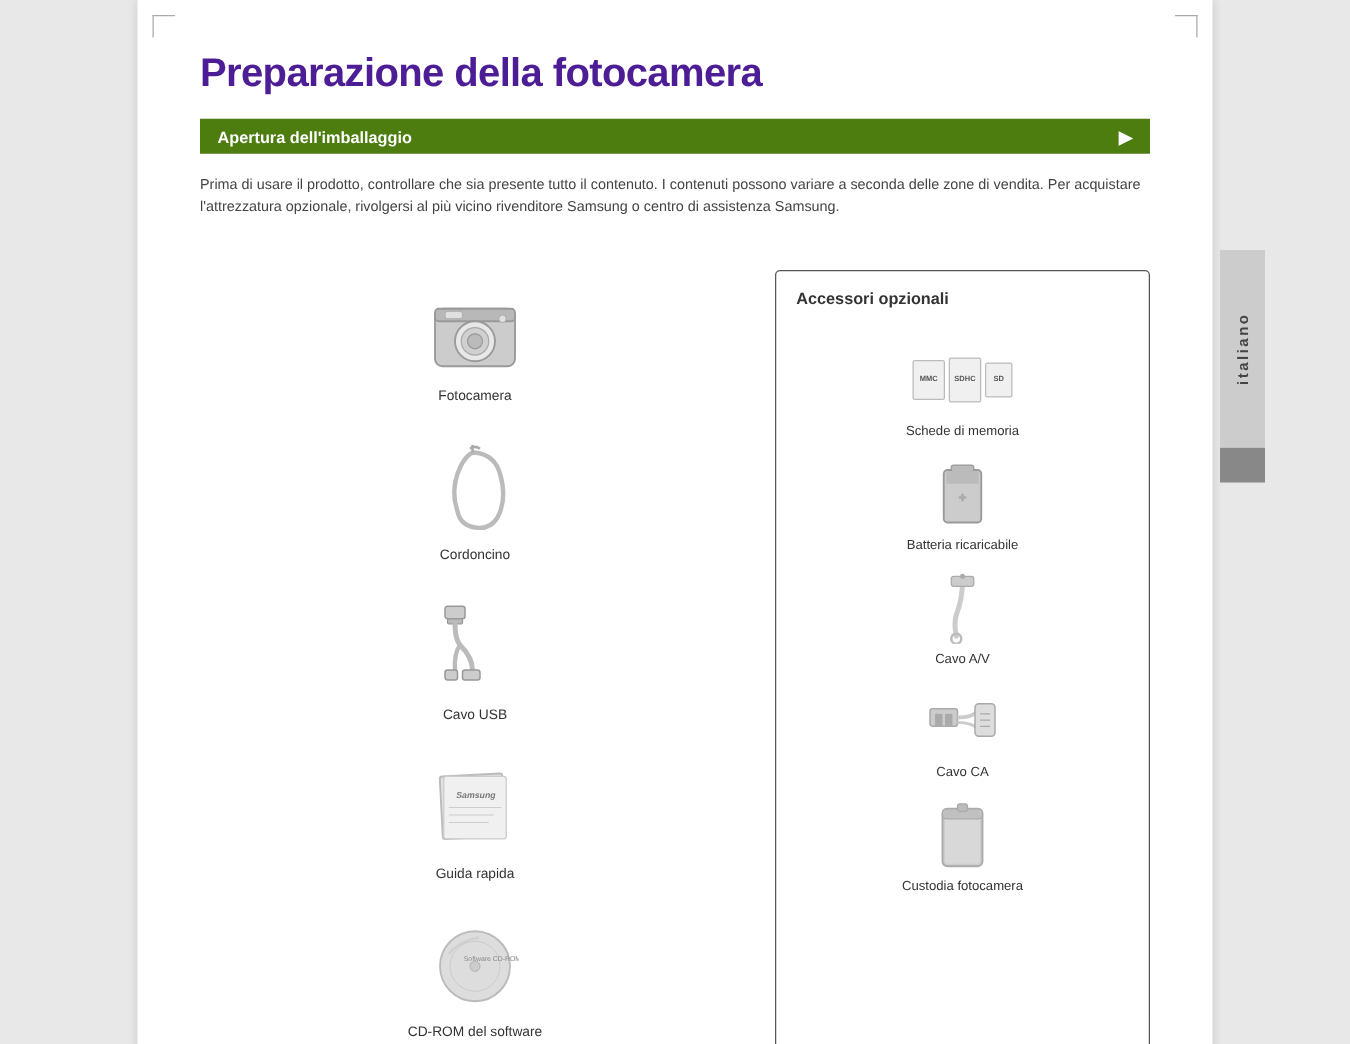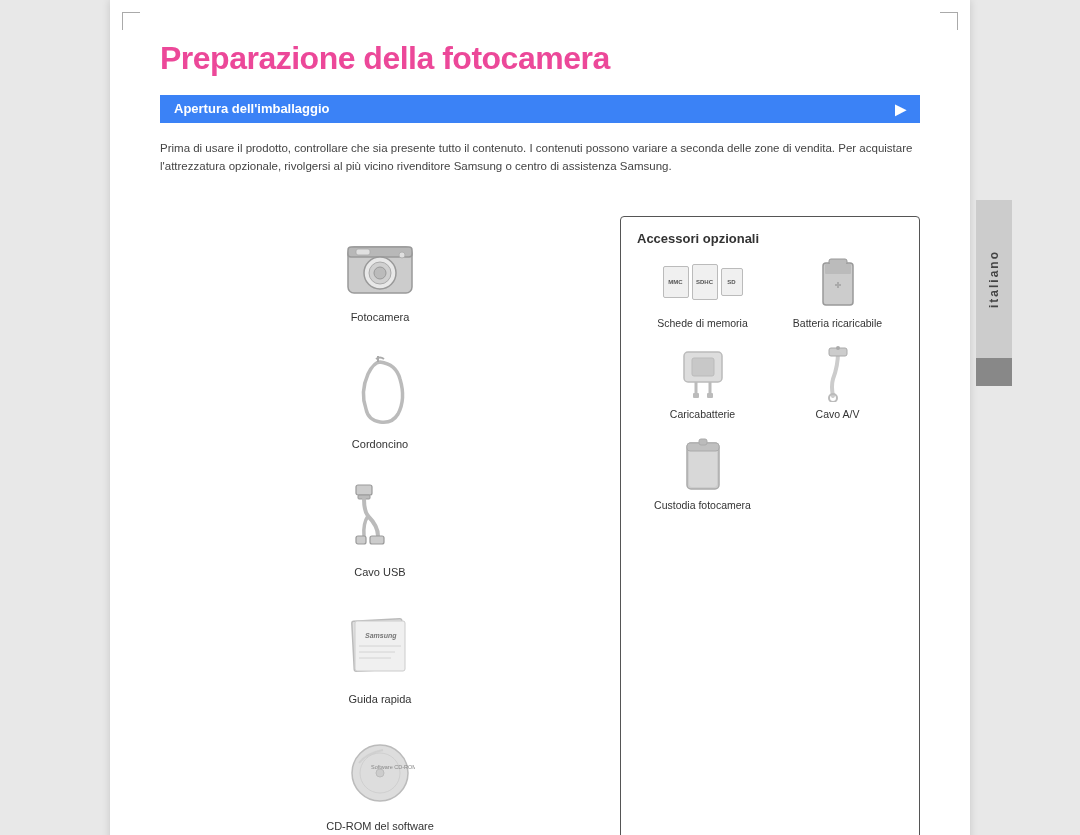--- a/index.html
+++ b/index.html
@@ -29,32 +29,33 @@
       border-style: solid;
     }
     .corner.tl { top: 12px; left: 12px; border-width: 1px 0 0 1px; }
     .corner.tr { top: 12px; right: 12px; border-width: 1px 1px 0 0; }
     .corner.bl { bottom: 12px; left: 12px; border-width: 0 0 1px 1px; }
     .corner.br { bottom: 12px; right: 12px; border-width: 0 1px 1px 0; }
 
     .page-title {
       font-size: 32px;
       font-weight: bold;
-      color: #ec4899;
+      color: #4c1d95;
       margin-bottom: 18px;
       letter-spacing: -0.5px;
     }
     .section-header {
-      background: #3b82f6;
+      background: #4d7c0f;
       color: #fff;
       font-size: 13px;
       font-weight: bold;
       padding: 6px 14px;
       margin-bottom: 16px;
       display: flex;
+      align-items: center;
       justify-content: space-between;
     }
     .section-header .arrow {
       font-size: 14px;
       color: #fff;
     }
     .intro-text {
       font-size: 11.5px;
       color: #444;
       line-height: 1.6;
@@ -99,25 +100,25 @@
     .accessories-box {
       width: 300px;
       border: 1.5px solid #555;
       border-radius: 4px;
       padding: 14px 16px;
     }
     .accessories-title {
       font-size: 13px;
       font-weight: bold;
       color: #333;
-      margin-bottom: 6px;
+      margin-bottom: 28px;
     }
     .accessories-grid {
       display: grid;
-      grid-template-columns: 1fr 1fr;
+      grid-template-columns: 1fr;
       gap: 14px 4px;
     }
     .acc-cell {
       display: flex;
       flex-direction: column;
       align-items: center;
       text-align: center;
     }
     .acc-icon {
       height: 60px;
@@ -267,46 +268,49 @@
               <rect x="10" y="10" width="30" height="42" rx="3" fill="#ccc" stroke="#999" stroke-width="1.5"></rect>
               <rect x="16" y="6" width="18" height="6" rx="2" fill="#bbb" stroke="#999" stroke-width="1"></rect>
               <rect x="12" y="11" width="26" height="10" rx="1" fill="#bbb"></rect>
               <line x1="22" y1="32" x2="28" y2="32" stroke="#aaa" stroke-width="2"></line>
               <line x1="25" y1="29" x2="25" y2="35" stroke="#aaa" stroke-width="2"></line>
             </svg>
           </div>
           <div class="acc-label">Batteria ricaricabile</div>
         </div>
 
-        <div class="acc-cell">
-          <div class="acc-icon">
-            <svg width="58" height="58" viewBox="0 0 58 58">
-              <rect x="10" y="8" width="38" height="30" rx="4" fill="#ddd" stroke="#bbb" stroke-width="1.5"></rect>
-              <rect x="18" y="14" width="22" height="18" rx="2" fill="#c8c8c8" stroke="#bbb" stroke-width="1"></rect>
-              <line x1="22" y1="38" x2="22" y2="50" stroke="#bbb" stroke-width="3"></line>
-              <line x1="36" y1="38" x2="36" y2="50" stroke="#bbb" stroke-width="3"></line>
-              <rect x="19" y="49" width="6" height="5" rx="1" fill="#bbb"></rect>
-              <rect x="33" y="49" width="6" height="5" rx="1" fill="#bbb"></rect>
-            </svg>
-          </div>
-          <div class="acc-label">Caricabatterie</div>
-        </div>
 
         <div class="acc-cell">
           <div class="acc-icon">
             <svg width="50" height="58" viewBox="0 0 50 58">
               <path d="M25 8 Q25 22 20 35 Q18 42 20 52" stroke="#ccc" stroke-width="4" fill="none" stroke-linecap="round"></path>
               <circle cx="20" cy="54" r="4" fill="none" stroke="#bbb" stroke-width="2"></circle>
               <rect x="16" y="4" width="18" height="8" rx="2" fill="#ccc" stroke="#aaa" stroke-width="1"></rect>
               <circle cx="25" cy="4" r="2" fill="#aaa"></circle>
             </svg>
           </div>
           <div class="acc-label">Cavo A/V</div>
         </div>
 
+        <div class="acc-cell">
+          <div class="acc-icon">
+            <svg width="60" height="55" viewBox="0 0 60 55">
+              <rect x="4" y="18" width="22" height="14" rx="2" fill="#ccc" stroke="#aaa" stroke-width="1.2"></rect>
+              <rect x="8" y="22" width="6" height="10" rx="1" fill="#aaa"></rect>
+              <rect x="16" y="22" width="6" height="10" rx="1" fill="#aaa"></rect>
+              <path d="M26 25 Q38 25 42 20" stroke="#ccc" stroke-width="3" fill="none"></path>
+              <path d="M26 29 Q38 29 42 34" stroke="#ccc" stroke-width="2.5" fill="none"></path>
+              <rect x="40" y="14" width="16" height="26" rx="3" fill="#ddd" stroke="#aaa" stroke-width="1.2"></rect>
+              <line x1="44" y1="22" x2="52" y2="22" stroke="#aaa" stroke-width="1"></line>
+              <line x1="44" y1="27" x2="52" y2="27" stroke="#aaa" stroke-width="1"></line>
+              <line x1="44" y1="32" x2="52" y2="32" stroke="#aaa" stroke-width="1"></line>
+            </svg>
+          </div>
+          <div class="acc-label">Cavo CA</div>
+        </div>
 
         <div class="acc-cell">
           <div class="acc-icon">
             <svg width="44" height="58" viewBox="0 0 44 58">
               <rect x="6" y="8" width="32" height="46" rx="4" fill="#ccc" stroke="#aaa" stroke-width="1.5"></rect>
               <rect x="8" y="10" width="28" height="42" rx="3" fill="#d8d8d8"></rect>
               <rect x="6" y="8" width="32" height="8" rx="3" fill="#c0c0c0" stroke="#aaa" stroke-width="1"></rect>
               <rect x="18" y="4" width="8" height="6" rx="2" fill="#bbb" stroke="#aaa" stroke-width="1"></rect>
             </svg>
           </div>

